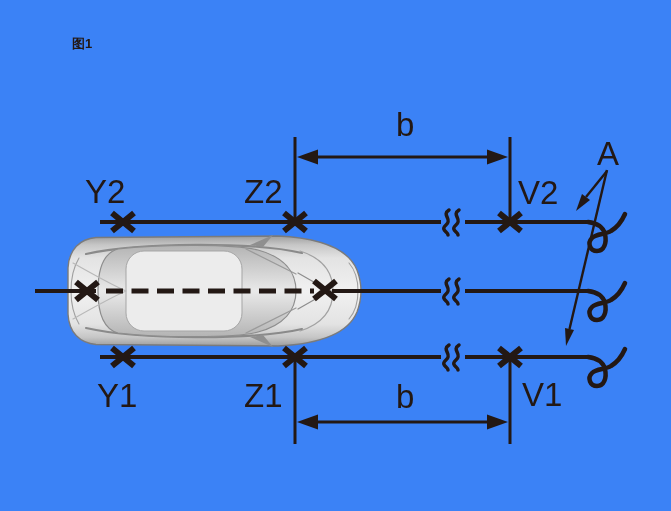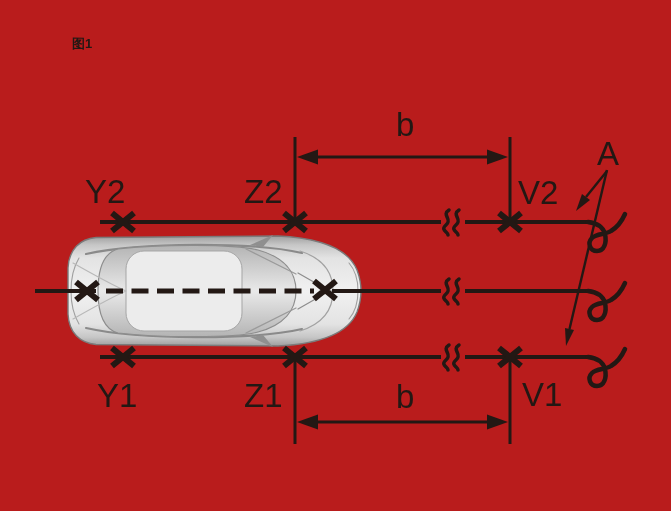--- a/index.html
+++ b/index.html
@@ -1,20 +1,20 @@
 <!DOCTYPE html>
 <html><head>
 <meta charset="utf-8">
 <style>
   html, body { margin: 0; padding: 0; background: #ffffff; }
   #stage {
     position: relative;
     width: 671px;
     height: 511px;
-    background: #b91c1c;
+    background: #3b82f6;
     overflow: hidden;
     font-family: "Liberation Sans", sans-serif;
     text-decoration: underline;
   }
   svg { display: block; }
   text {
     font-family: "Liberation Sans", sans-serif;
     fill: #231814;
   }
   .lbl { font-size: 33px; }

